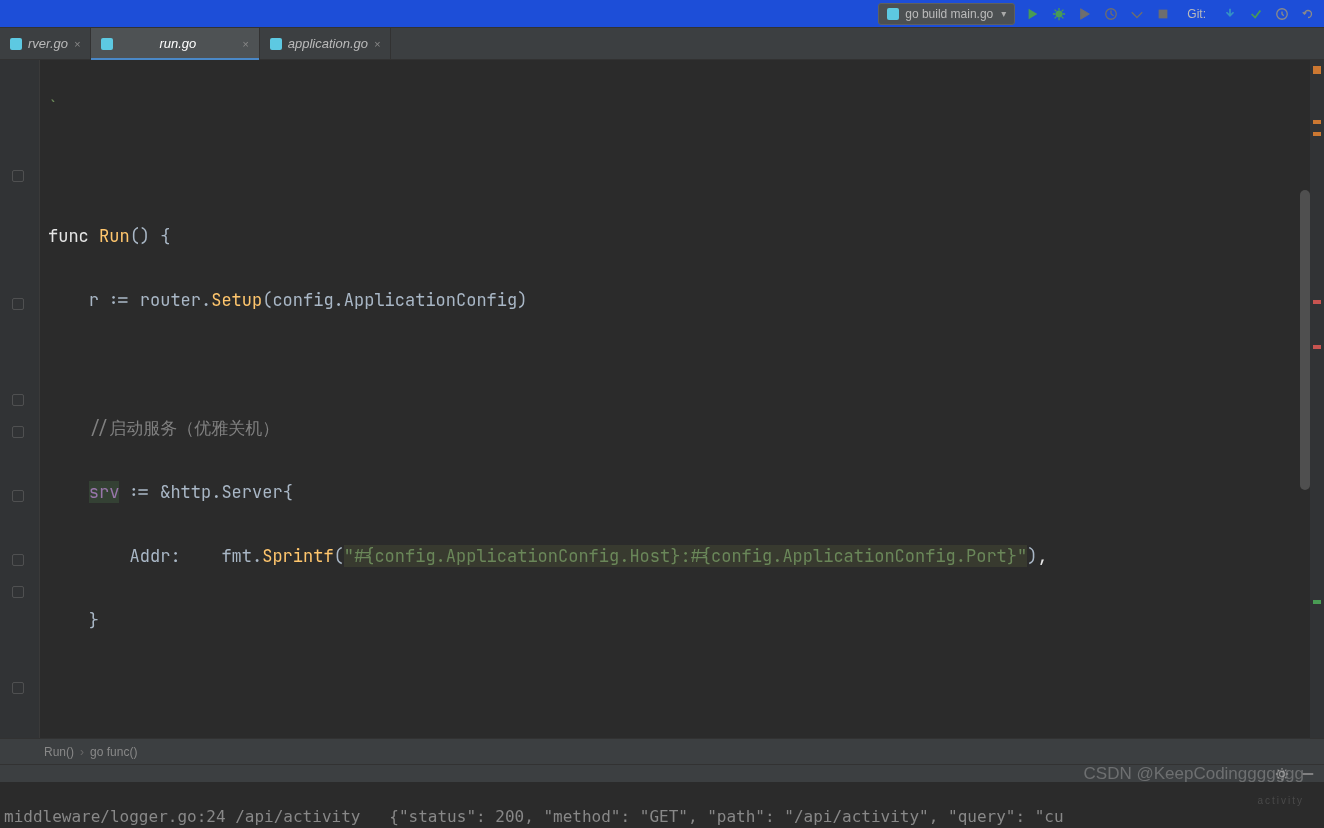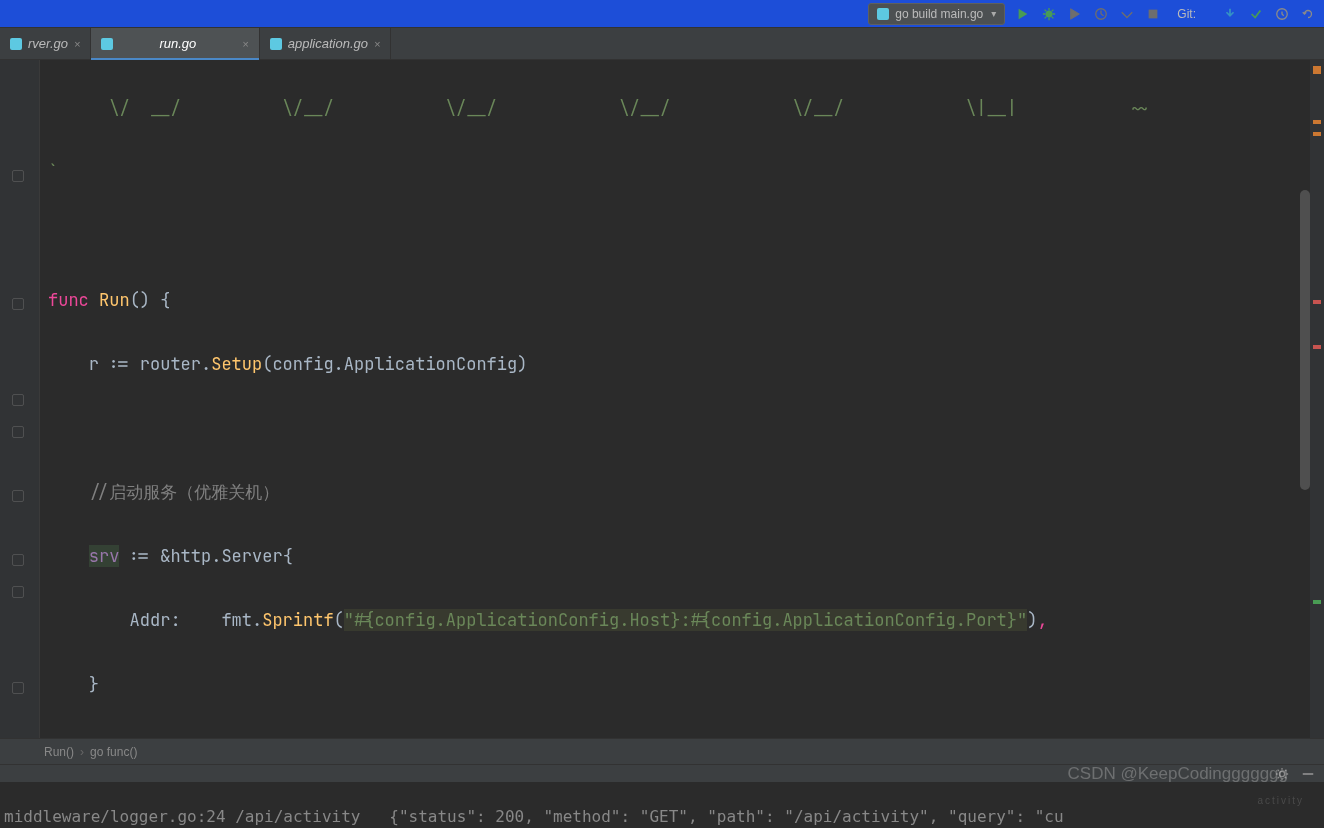--- a/index.html
+++ b/index.html
@@ -43,21 +43,21 @@
     .run-config .dropdown-icon {
       margin-left: 8px;
       font-size: 10px;
       color: #aaa;
     }
     .toolbar-icons { display: flex; align-items: center; gap: 10px; }
     .toolbar-icon { width: 16px; height: 16px; display: flex; align-items: center; justify-content: center; }
     .play-icon svg { fill: #499c54; }
     .bug-icon svg { fill: #499c54; }
     .dim-icon svg { fill: #6e6e6e; }
-    .git-label { color: #bbb; font-size: 12px; margin-left: 6px; margin-right: 16px; }
+    .git-label { color: #bbb; font-size: 12px; margin-left: 6px; margin-right: 6px; }
     .git-update { color: #3592c4; }
     .git-check { color: #499c54; }
     .git-clock { color: #6e6e6e; }
     
     .tab-bar {
       height: 32px;
       background: #3c3f41;
       display: flex;
       align-items: stretch;
       border-bottom: 1px solid #323232;
@@ -120,21 +120,21 @@
       flex: 1;
       font-family: 'JetBrains Mono', 'Consolas', monospace;
       font-size: 17px;
       line-height: 32px;
       padding-left: 8px;
       white-space: pre;
       overflow: hidden;
       position: relative;
     }
     .code-line { height: 32px; }
-    .c-keyword { color: #ec4899; }
+    .c-keyword { color: #e5e5e5; }
     .c-func { color: #ffc66d; }
     .c-ident { color: #a9b7c6; }
     .c-string { color: #6a8759; }
     .c-comment { color: #808080; }
     .c-method { color: #ffc66d; }
     .c-var { color: #9876aa; }
     .c-string-bg { background: #383a2f; }
     
     .markers {
       width: 14px;
@@ -193,21 +193,21 @@
       font-size: 16px;
       line-height: 23px;
       color: #888;
       padding-left: 4px;
       white-space: pre;
       overflow: hidden;
       position: relative;
     }
     .watermark {
       position: absolute;
-      right: 36px;
+      right: 20px;
       bottom: 44px;
       font-size: 17px;
       color: rgba(200,200,200,0.35);
       font-family: sans-serif;
     }
     .watermark2 {
       position: absolute;
       right: 20px;
       bottom: 22px;
       font-size: 10px;
@@ -306,21 +306,20 @@
     <div class="gutter-mark" style="top:110px"></div>
     <div class="gutter-mark" style="top:238px"></div>
     <div class="gutter-mark" style="top:334px"></div>
     <div class="gutter-mark" style="top:366px"></div>
     <div class="gutter-mark" style="top:430px"></div>
     <div class="gutter-mark" style="top:494px"></div>
     <div class="gutter-mark" style="top:526px"></div>
     <div class="gutter-mark" style="top:622px"></div>
   </div>
   <div class="code-area">
-<div class="code-line"><span class="c-string">      <span>\/  __/</span>          <span>\/__/</span>           <span>\/__/</span>            <span>\/__/</span>            <span>\/__/</span>            <span>\|__|</span>           <span>~~</span></span></div>
 <div class="code-line"><span class="c-string">`</span></div>
 <div class="code-line"></div>
 <div class="code-line"><span class="c-keyword">func</span> <span class="c-func">Run</span><span>() {</span></div>
 <div class="code-line"><span>    r </span><span>:= </span><span>router</span><span>.</span><span class="c-method">Setup</span><span>(config.ApplicationConfig)</span></div>
 <div class="code-line"></div>
 <div class="code-line"><span class="c-comment">    //启动服务（优雅关机）</span></div>
 <div class="code-line"><span>    </span><span class="c-var" style="background:#344134">srv</span><span> := &amp;http.</span><span class="c-ident">Server</span><span>{</span></div>
 <div class="code-line"><span>        Addr:    fmt.</span><span class="c-method">Sprintf</span><span>(</span><span class="c-string c-string-bg">"#{config.ApplicationConfig.Host}:#{config.ApplicationConfig.Port}"</span><span>)</span><span class="c-keyword">,</span></div>
 <div class="code-line"><span>    }</span></div>
 

